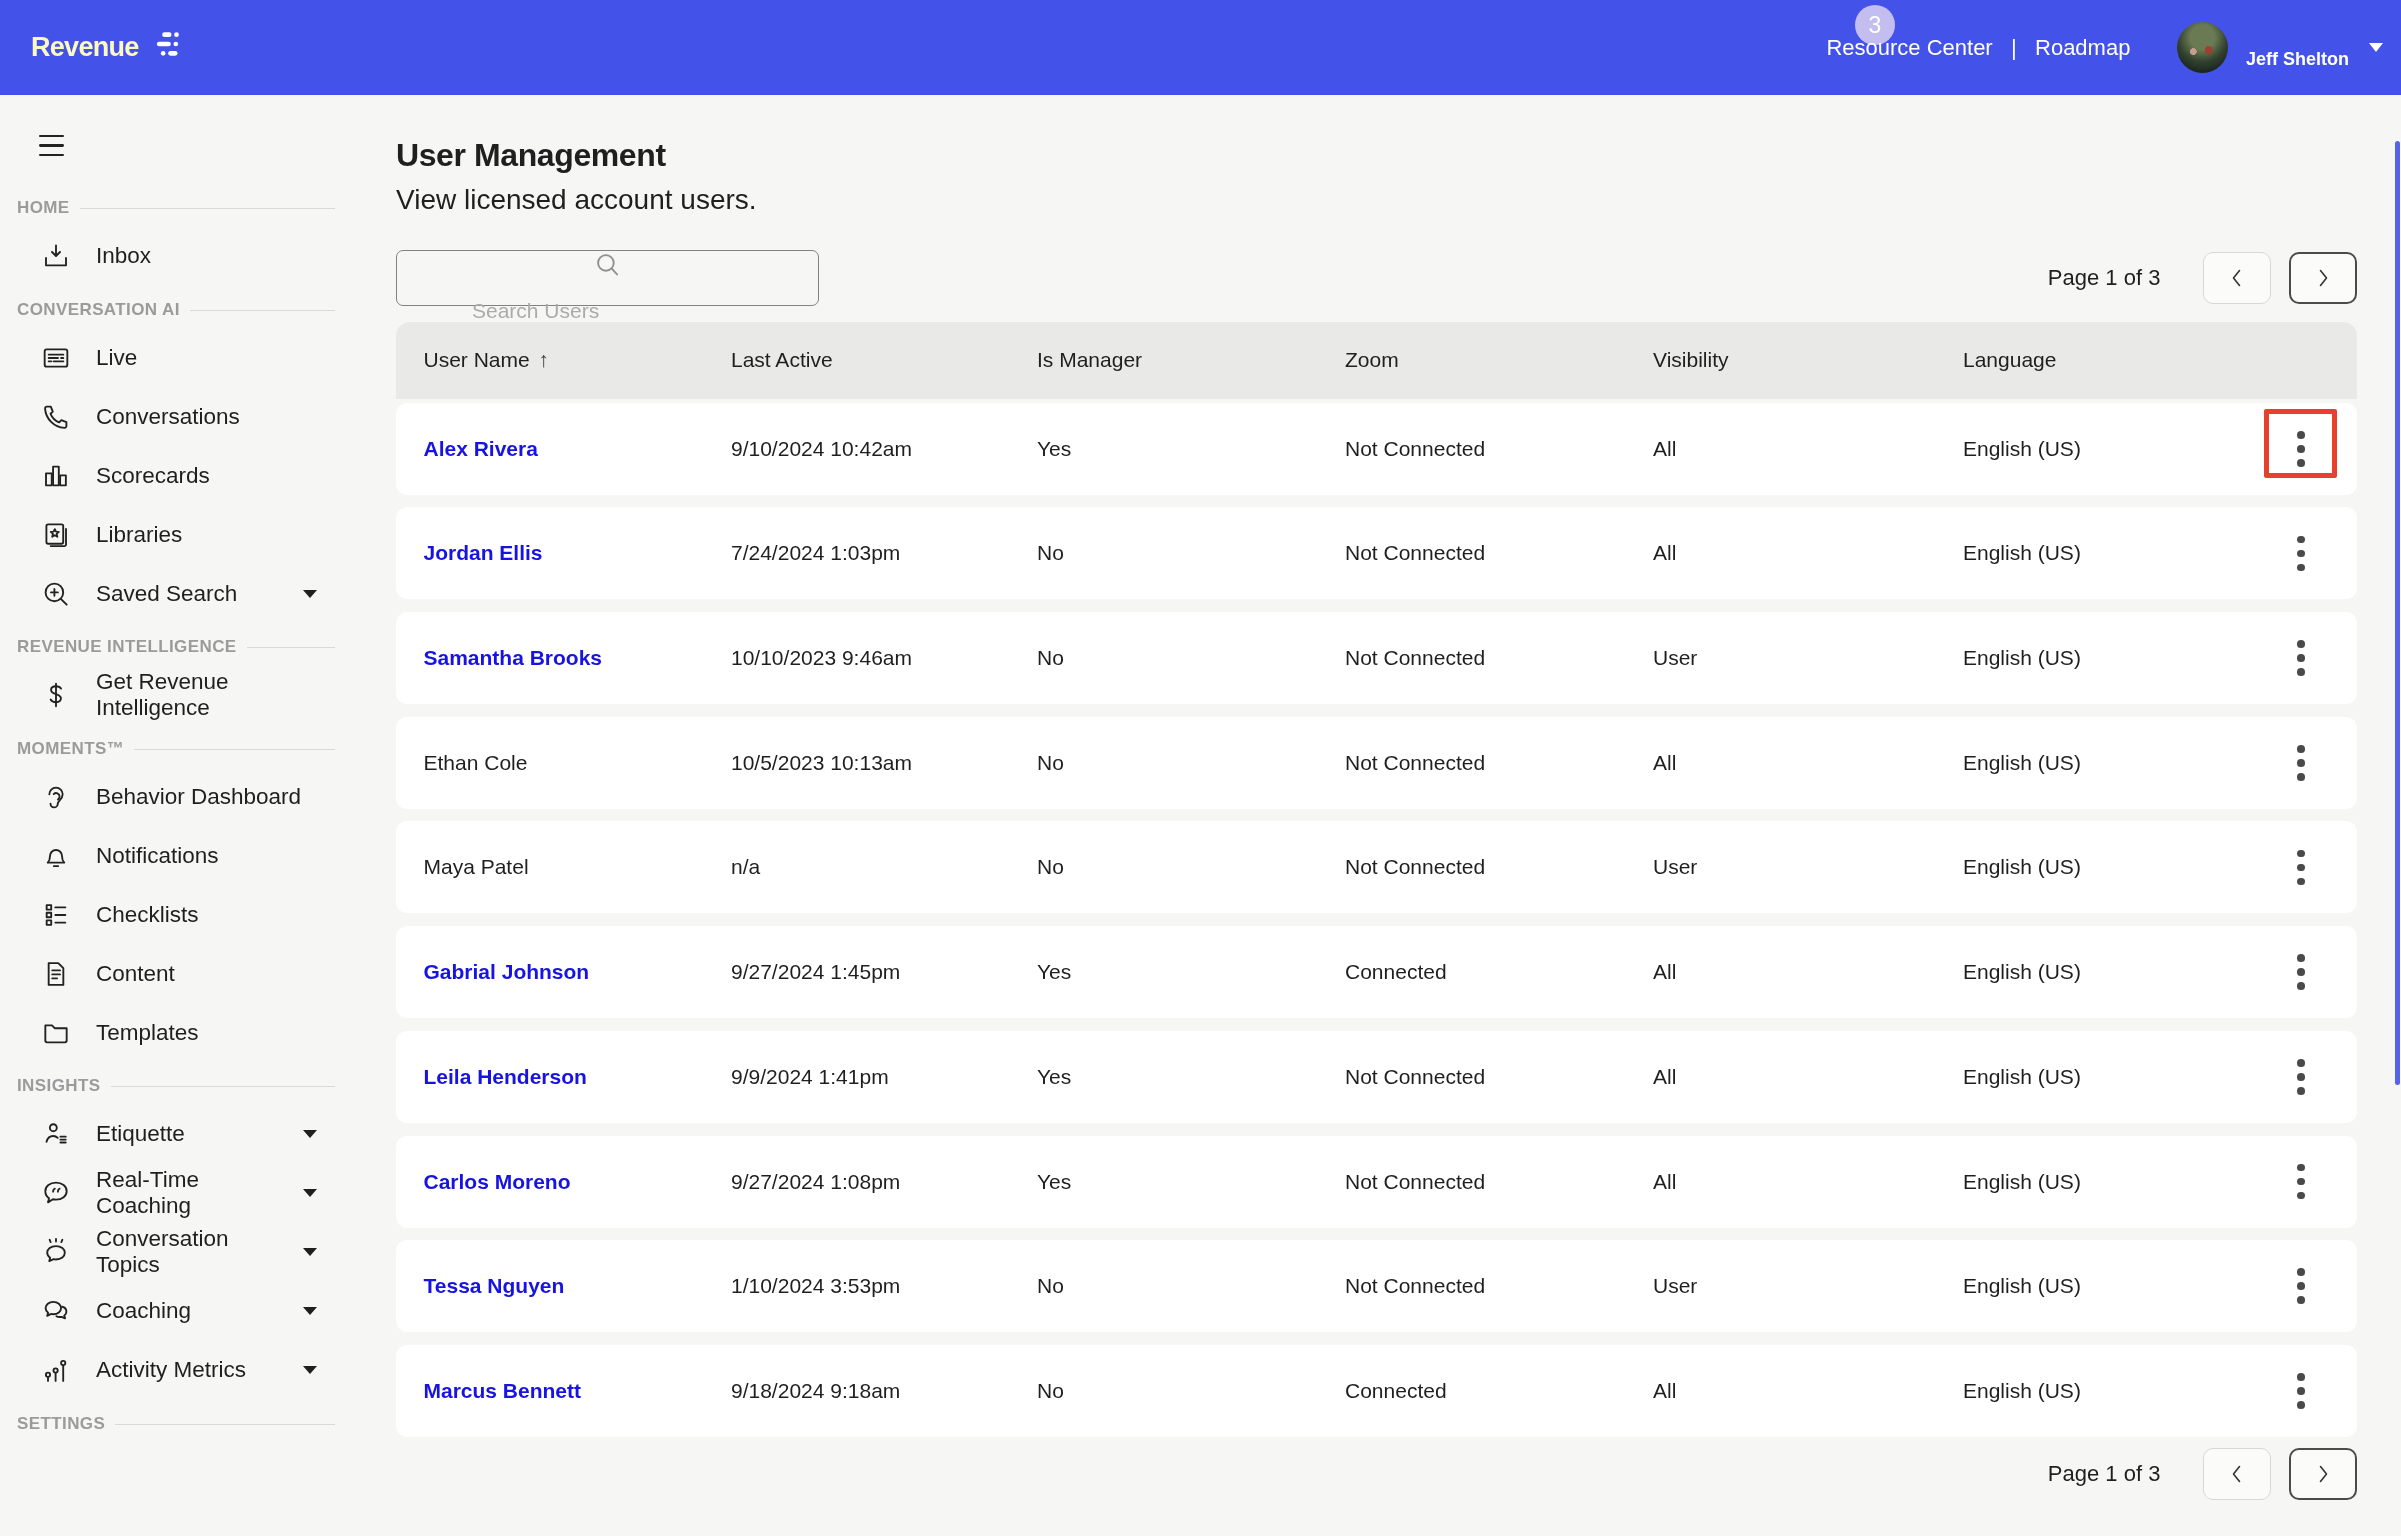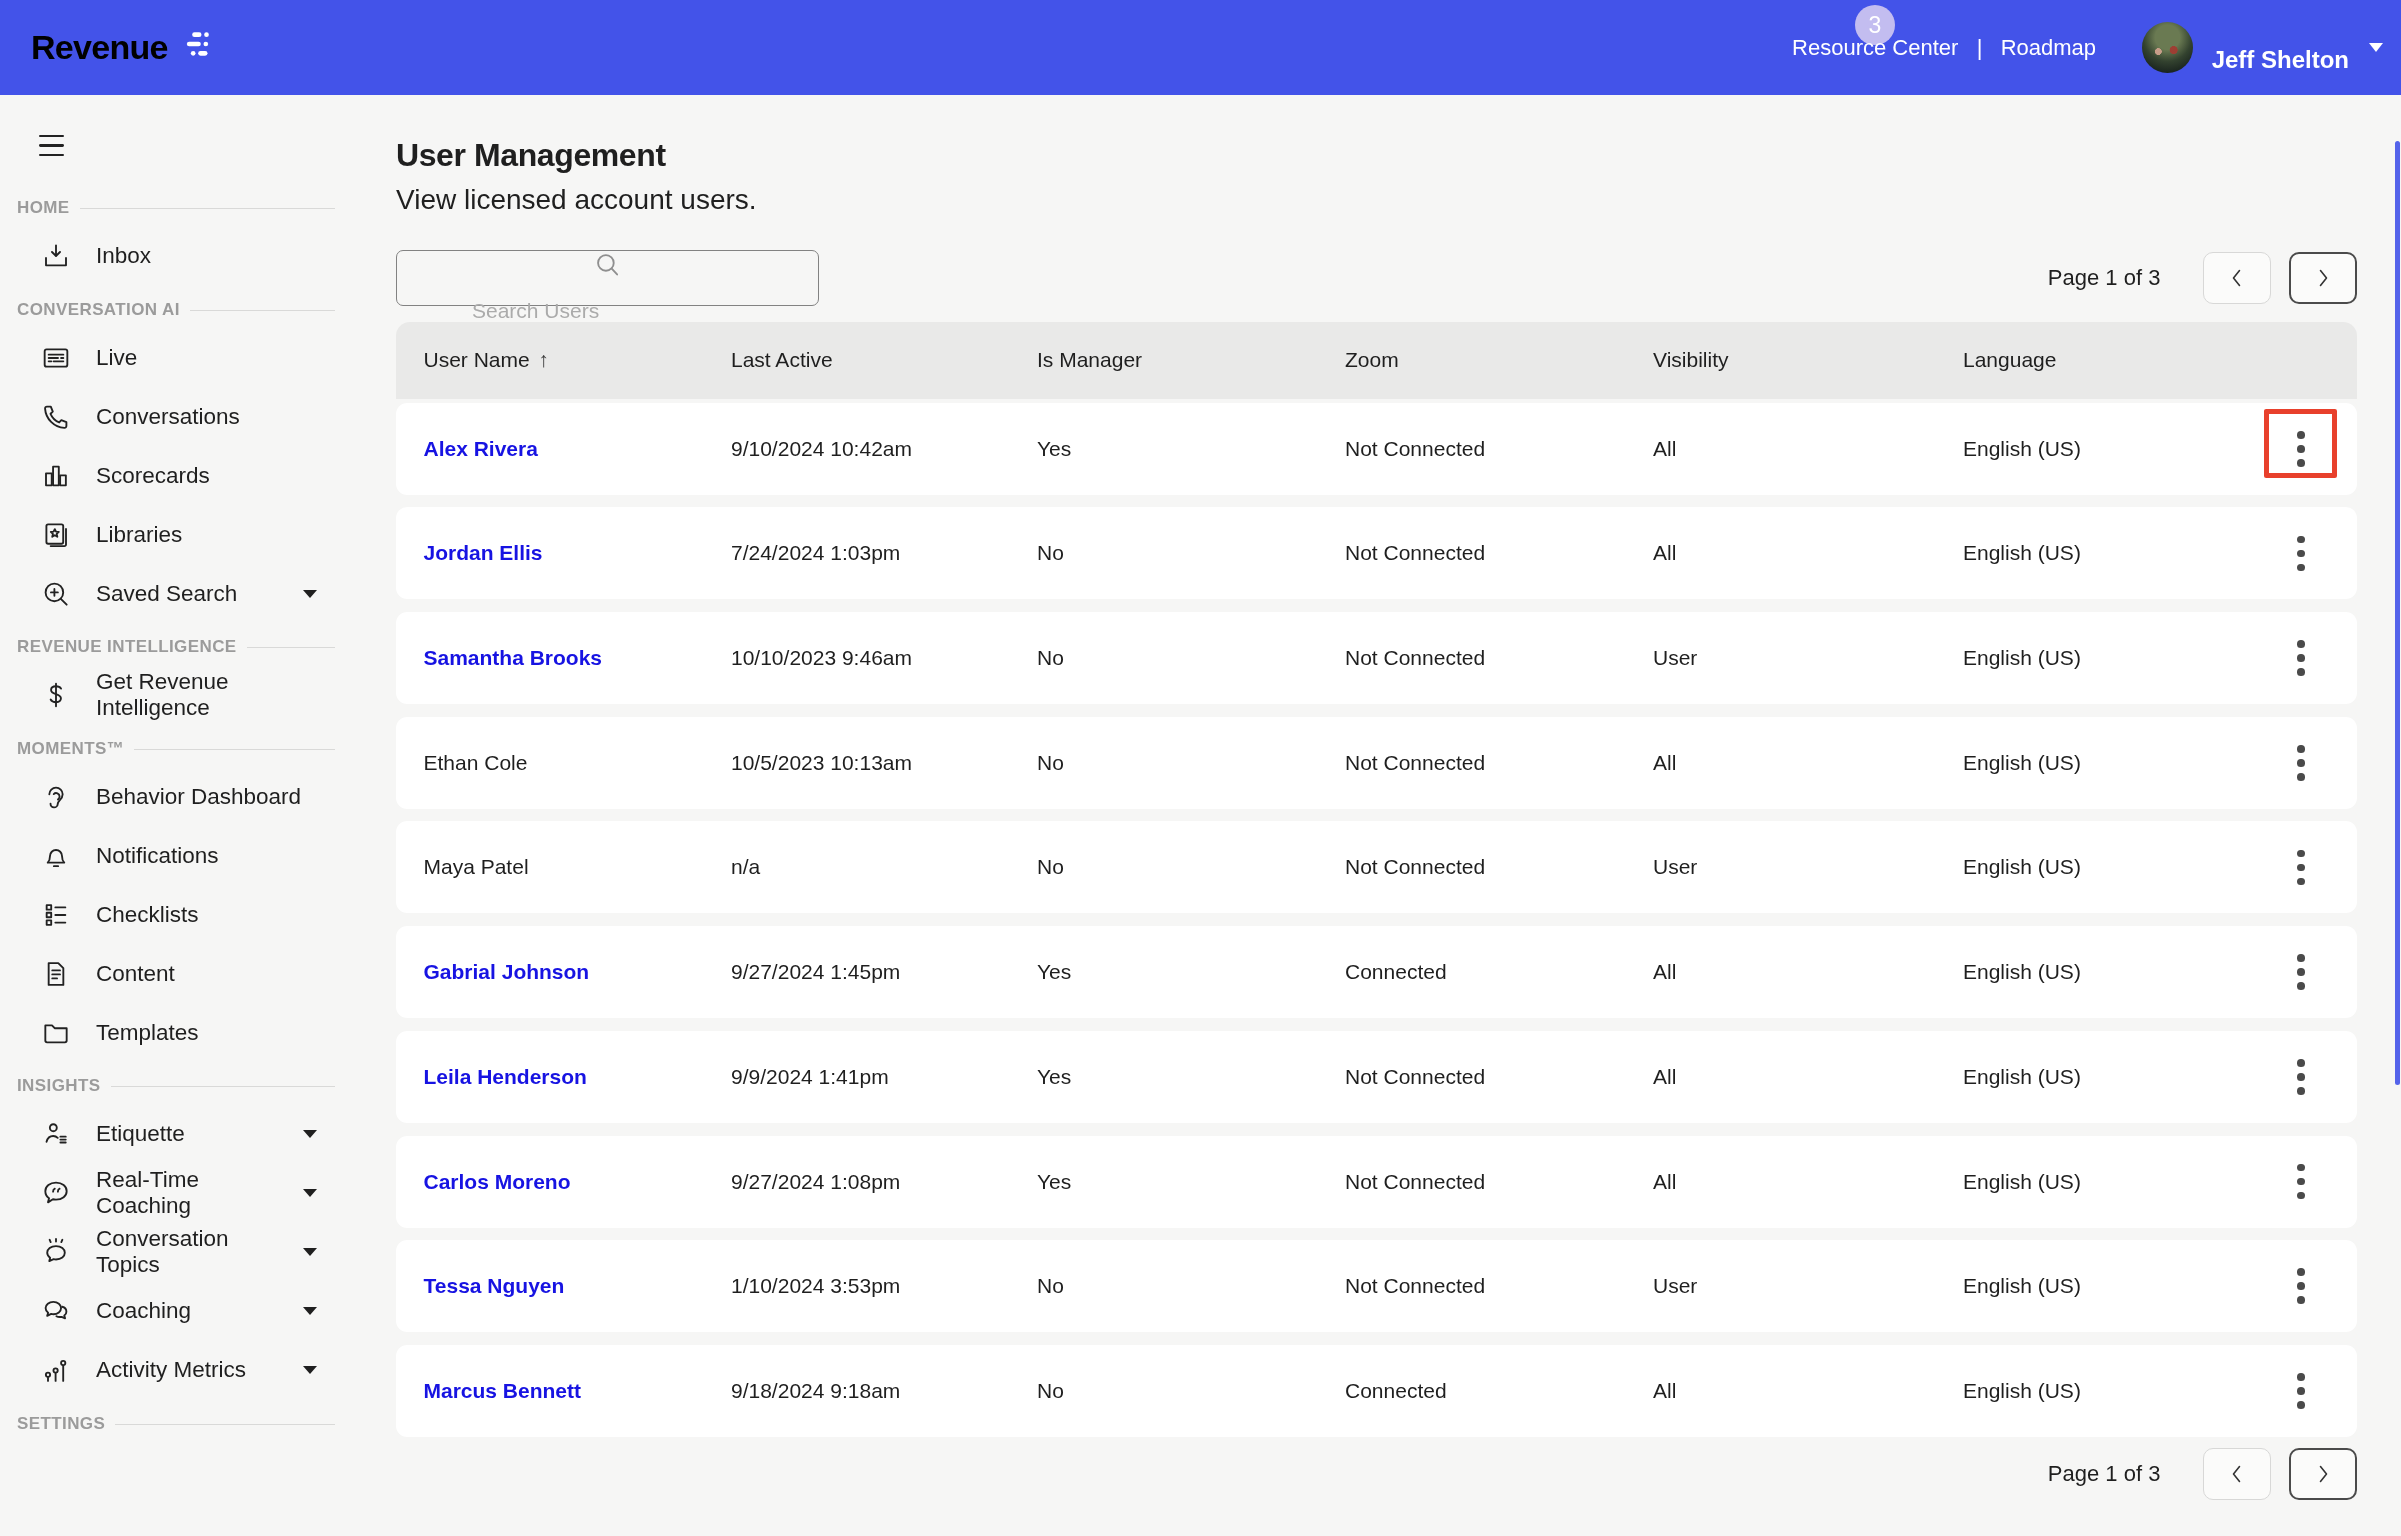--- a/index.html
+++ b/index.html
@@ -6,31 +6,31 @@
   html,body { margin:0; padding:0; }
   body {
     width:2401px; height:1537px; position:relative; overflow:hidden;
     background:#f6f6f5; color:#1f1f1f;
     font-family:"Liberation Sans", sans-serif; font-size:21px;
   }
 
   
   .topbar { position:absolute; top:0; left:0; width:2401px; height:95px; background:#4353e9; }
   .logo { position:absolute; left:31px; top:0; height:95px; display:flex; align-items:center; gap:12.7px; }
-  .logo-text { color:#000000; font-size:34px; font-weight:bold; letter-spacing:-0.7px; }
+  .logo-text { color:#fef9c3; font-size:27px; font-weight:bold; letter-spacing:-0.7px; }
   .badge { position:absolute; left:1855px; top:5px; width:40px; height:40px; border-radius:50%;
            background:#c3bdf0; color:#fff; font-size:23px; display:flex; align-items:center; justify-content:center; }
   .topbar-nav { position:absolute; right:18.3px; top:0; height:95px; display:flex; align-items:center; gap:18.3px; color:#fff; font-size:22px; }
   .topbar-nav .navlink { cursor:pointer; }
   .avatar { width:51px; height:51px; border-radius:50%; margin-left:28px; border:0;
             background:
               radial-gradient(circle at 32% 58%, rgba(205,160,140,.95) 0 7%, rgba(0,0,0,0) 8%),
               radial-gradient(circle at 62% 55%, rgba(160,60,50,.95) 0 9%, rgba(0,0,0,0) 10%),
               radial-gradient(circle at 50% 30%, #6a7a52 0 28%, #33422f 55%, #1b251f 80%, #10160f 100%); }
-  .user-name { font-weight:bold; font-size:24px;margin-top:24px; }
+  .user-name { font-weight:bold; font-size:18px;margin-top:24px; }
   .caret-down-white { width:0; height:0; border-left:7.7px solid transparent; border-right:7.7px solid transparent; border-top:9.2px solid #fff; margin-left:1.4px; }
 
   
   .sidebar { position:absolute; left:0; top:95px; width:338px; height:1442px; padding-top:35px; }
   .hamburger { margin-left:39px; width:25px; height:31px; display:flex; flex-direction:column; justify-content:center; gap:7px; cursor:pointer; }
   .hamburger span { display:block; height:2.1px; background:#222; border-radius:1.4px; }
   .section-label { display:flex; align-items:center; height:20px; margin:14px 0 4.2px 17px;
                    color:#9b9b9b; font-size:17px; font-weight:bold; letter-spacing:0.4px; white-space:nowrap; }
   .section-label.first { margin-top:37px; }
   .section-label .rule { flex:1; border-top:1.4px solid #d9d9d8; margin:1.4px 2.8px 0 10px; }

